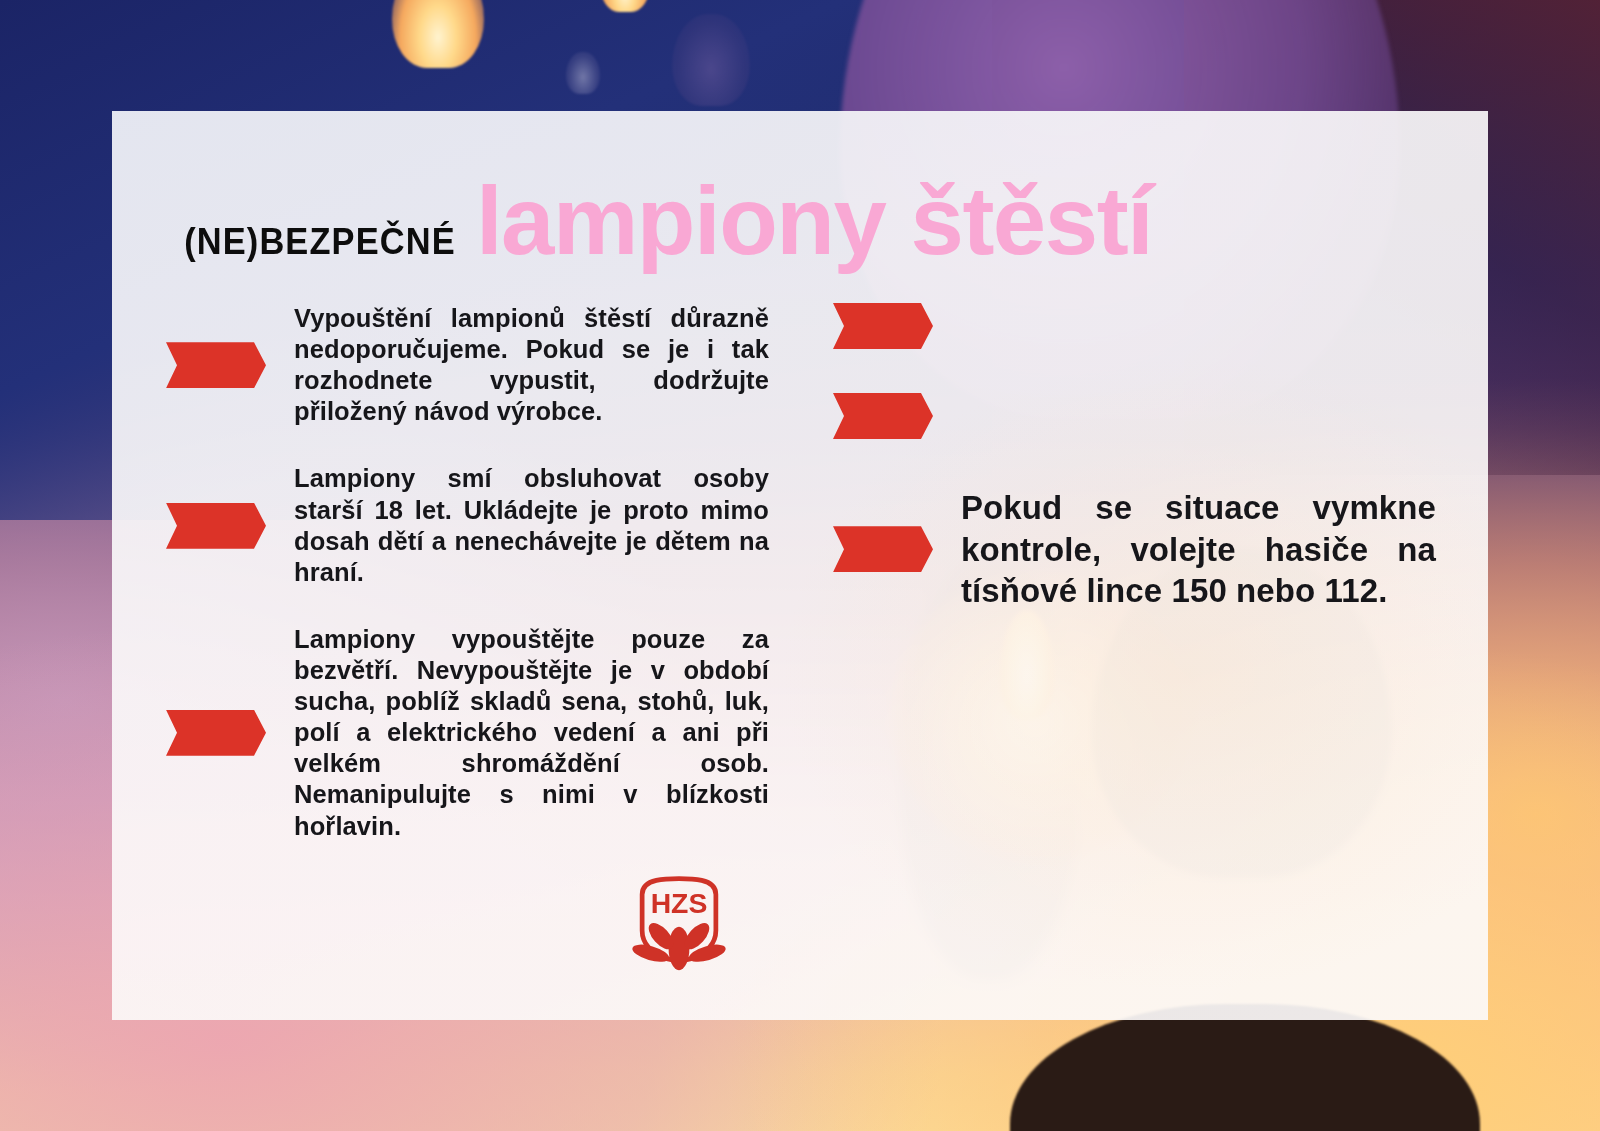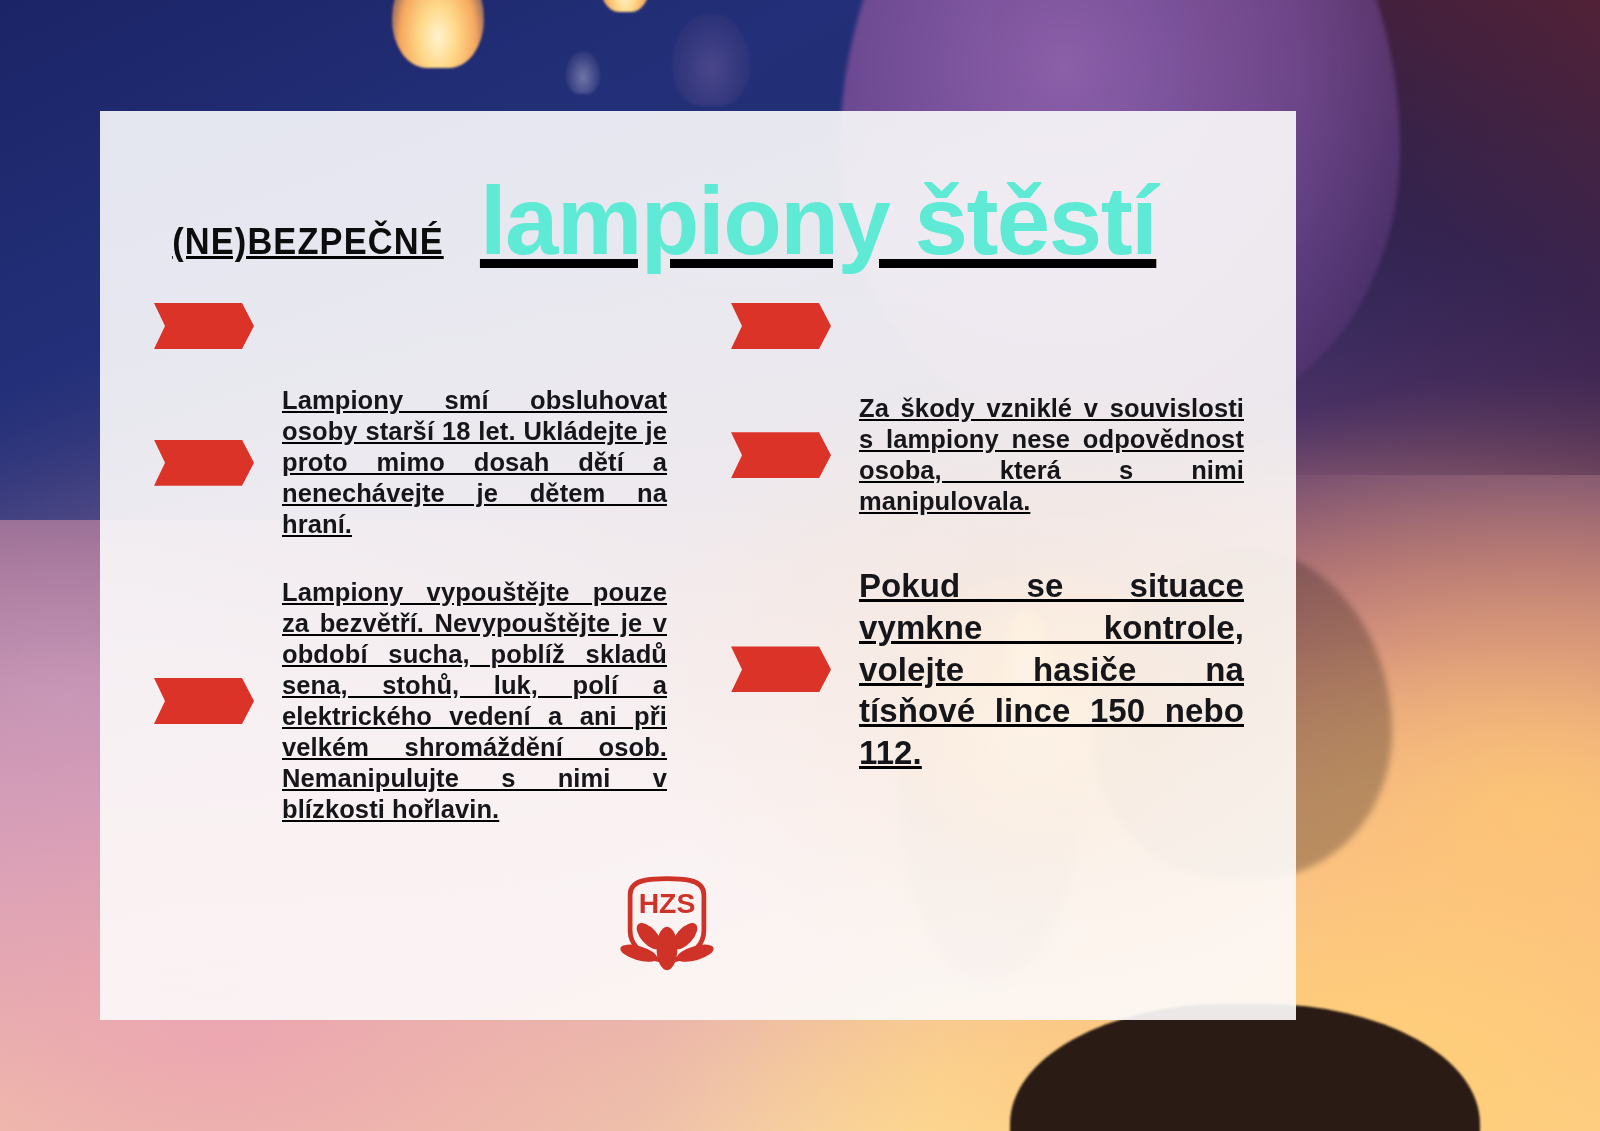--- a/index.html
+++ b/index.html
@@ -123,27 +123,26 @@
     left: 1000px; top: 610px;
     width: 54px; height: 110px;
     border-radius: 50% 50% 42% 42% / 62% 62% 38% 38%;
     background: radial-gradient(ellipse at 50% 60%, #fffdf0 0%, #ffe48f 40%, #ffad4a 75%, rgba(255,150,60,0) 100%);
     filter: blur(2px);
   }
 
   
   .card {
     position: absolute;
-    left: 100px;
+    left: 112px;
     top: 111px;
-    width: 1196px;
+    width: 1376px;
     height: 909px;
     background: rgba(252,250,250,0.90);
     box-sizing: border-box;
-    text-decoration: underline;
   }
   
   .card::before {
     content: "";
     position: absolute;
     inset: 0;
     background:
       radial-gradient(ellipse 560px 440px at 78% 62%, rgba(255,226,190,0.30) 0%, rgba(255,230,200,0) 72%),
       linear-gradient(160deg, rgba(226,230,242,0.62) 0%, rgba(240,240,246,0.30) 30%, rgba(252,246,244,0.12) 55%, rgba(252,248,246,0.25) 100%);
       pointer-events: none;
@@ -161,23 +160,23 @@
     font-size: 37px;
     font-weight: 700;
     letter-spacing: 1.2px;
     color: #0d0d0d;
     transform: scaleX(0.93);
     transform-origin: left baseline;
   }
   .headline {
     font-size: 96px;
     font-weight: 700;
-    color: #5eead4;
+    color: #f9a8d4;
     letter-spacing: -1.5px;
-    margin-left: 26px;
+    margin-left: 10px;
     line-height: 1;
   }
 
   
   .columns {
     display: flex;
     padding: 34px 52px 0 46px;
     gap: 56px;
   }
   .col { width: 636px; }
@@ -272,20 +271,21 @@
     </div>
 
     <div class="columns">
 
       <div class="col col-left">
 
         <div class="bullet b1">
           <div class="marker-wrap">
             <div class="marker"></div>
           </div>
+          <div class="btext">Vypouštění lampionů štěstí důrazně nedoporučujeme. Pokud se je i tak rozhodnete vypustit, dodržujte přiložený návod výrobce.</div>
         </div>
 
         <div class="bullet b2">
           <div class="marker-wrap">
             <div class="marker"></div>
           </div>
           <div class="btext">Lampiony smí obsluhovat osoby starší 18 let. Ukládejte je proto mimo dosah dětí a nenechávejte je dětem na hraní.</div>
         </div>
 
         <div class="bullet b3">
@@ -302,21 +302,20 @@
         <div class="bullet r1">
           <div class="marker-wrap">
             <div class="marker"></div>
           </div>
         </div>
 
         <div class="bullet r2">
           <div class="marker-wrap">
             <div class="marker"></div>
           </div>
-          <div class="btext">Za škody vzniklé v souvislosti s lampiony nese odpovědnost osoba, která s nimi manipulovala.</div>
         </div>
 
         <div class="bullet r3">
           <div class="marker-wrap">
             <div class="marker"></div>
           </div>
           <div class="btext callout">Pokud se situace vymkne kontrole, volejte hasiče na tísňové lince 150 nebo 112.</div>
         </div>
 
       </div>

